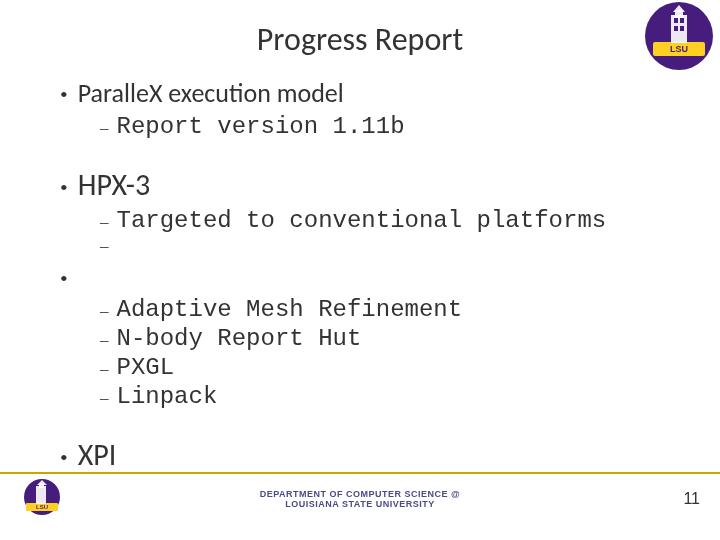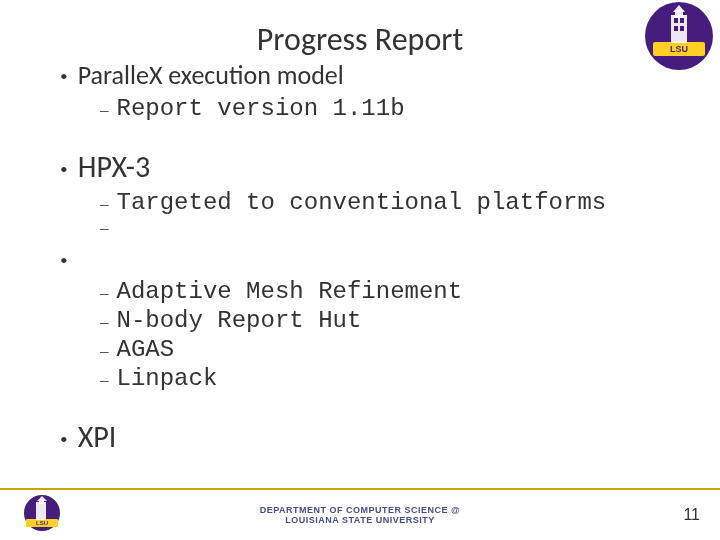--- a/index.html
+++ b/index.html
@@ -15,20 +15,21 @@
 
     .slide {
       width: 720px;
       height: 540px;
       position: relative;
       padding: 20px 40px 60px 40px;
     }
 
     .header {
       text-align: center;
+      margin-bottom: 18px;
       position: relative;
     }
 
     .title {
       font-size: 32px;
       font-weight: normal;
       color: #333333;
       font-family: 'Calibri', Arial, sans-serif;
     }
 
@@ -85,21 +86,21 @@
     }
 
     .sub-text {
       font-size: 24px;
       color: #333333;
       font-family: Liberation Mono, monospace;
     }
 
     .footer {
       position: absolute;
-      bottom: 0;
+      bottom: 16px;
       left: 0;
       right: 0;
       height: 52px;
       border-top: 2px solid #c8a800;
       display: flex;
       align-items: center;
       justify-content: space-between;
       padding: 0 20px;
       background: #ffffff;
     }
@@ -204,21 +205,21 @@
         <div class="sub-item">
           <span class="sub-dash">–</span>
           <span class="sub-text">Adaptive Mesh Refinement</span>
         </div>
         <div class="sub-item">
           <span class="sub-dash">–</span>
           <span class="sub-text">N-body Report Hut</span>
         </div>
         <div class="sub-item">
           <span class="sub-dash">–</span>
-          <span class="sub-text">AGAS</span>
+          <span class="sub-text">PXGL</span>
         </div>
         <div class="sub-item">
           <span class="sub-dash">–</span>
           <span class="sub-text">Linpack</span>
         </div>
       </div>
     </div>
 
     <div class="bullet-item">
       <div class="bullet-main">

